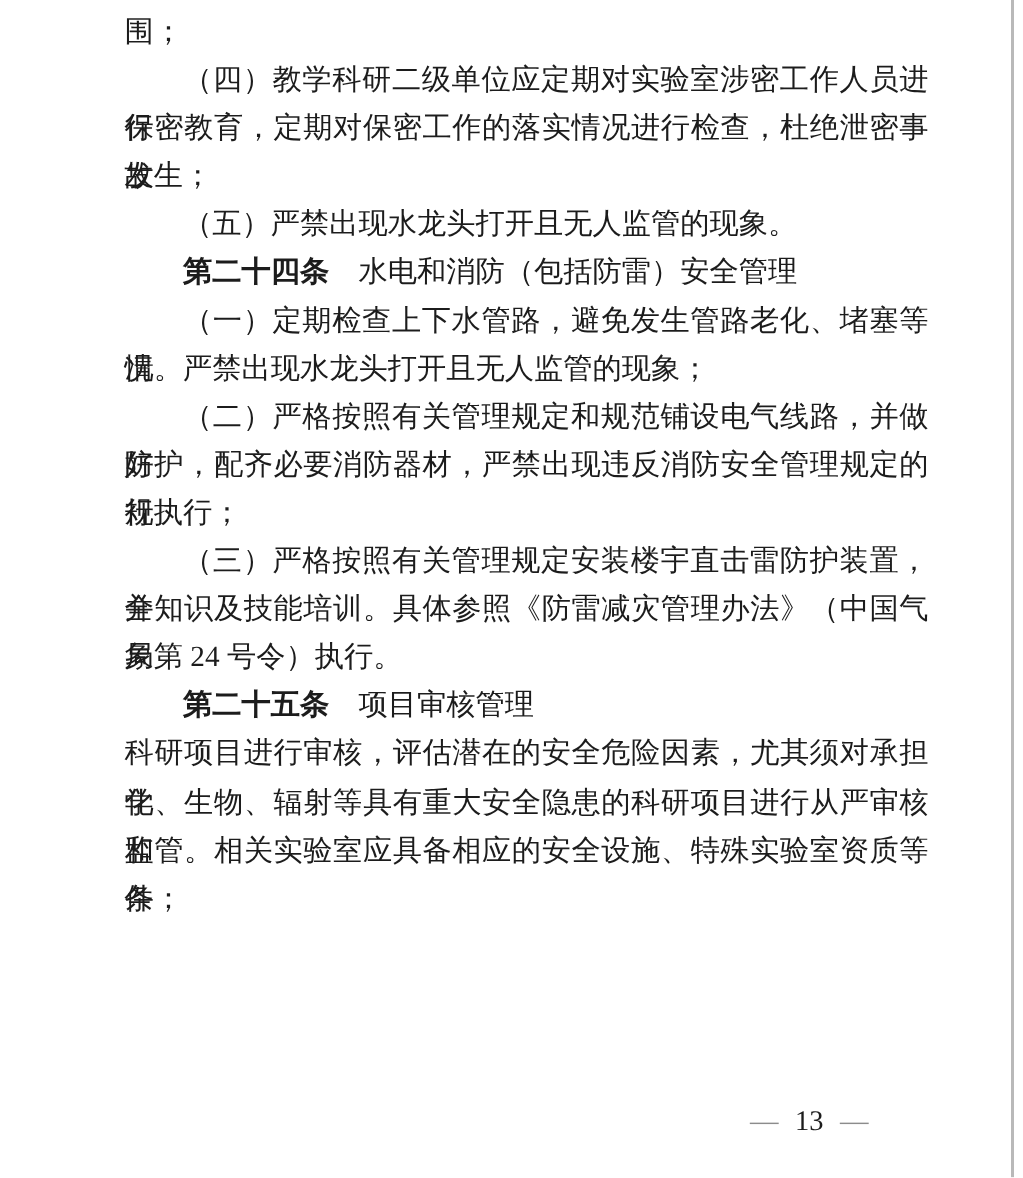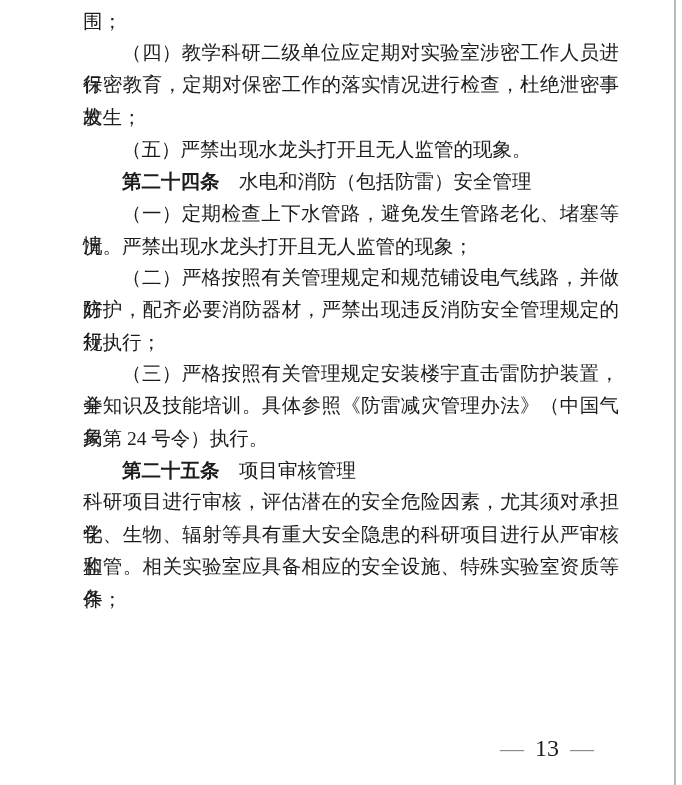--- a/index.html
+++ b/index.html
@@ -42,21 +42,21 @@
     padding-left: 0;
     text-indent: 39px;
   }
   .b {
     font-weight: bold;
   }
   .footer {
     position: absolute;
     top: 736px;
     left: 500px;
-    font-size: 24px;
+    font-size: 19px;
     line-height: 24px;
     white-space: nowrap;
   }
   .footer .dash {
     color: #8c8c8c;
     letter-spacing: 0;
   }
   .footer .num {
     color: #1c1c1c;
     margin: 0 11px;

